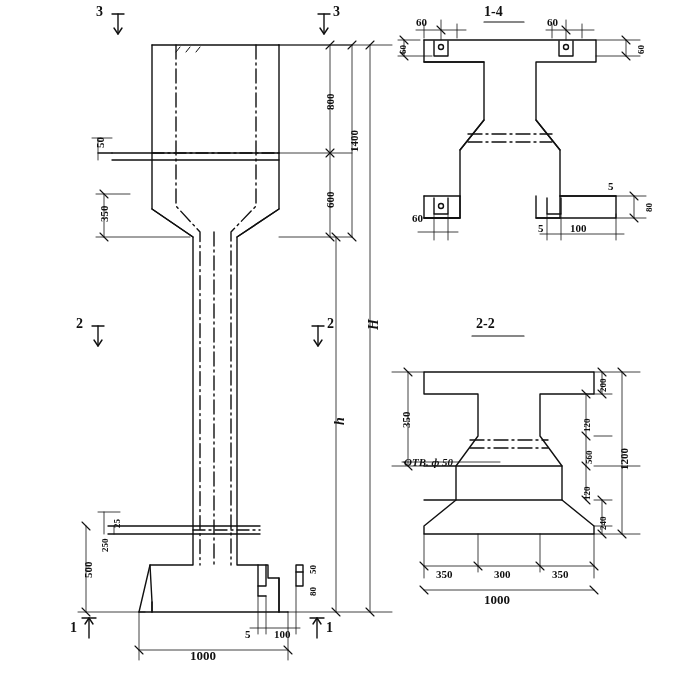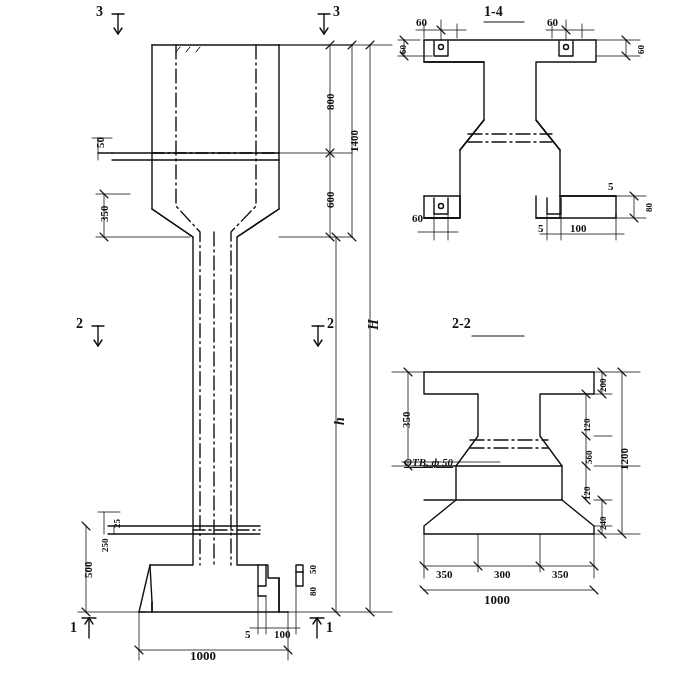--- a/index.html
+++ b/index.html
@@ -217,21 +217,21 @@
         <path d="M420 586 L428 594 M590 586 L598 594"></path>
       </g>
     </g>
 
     <path d="M484 22 L524 22" stroke-width="1.2"></path>
     <path d="M472 336 L524 336" stroke-width="1.2"></path>
   </g>
 </svg>
 
 <div class="lbl big" style="left:484px;top:4px;">1-4</div>
-<div class="lbl big" style="left:452px;top:316px;">2-2</div>
+<div class="lbl big" style="left:476px;top:316px;">2-2</div>
 
 <div class="lbl big" style="left:96px;top:4px;">3</div>
 <div class="lbl big" style="left:333px;top:4px;">3</div>
 <div class="lbl big" style="left:76px;top:316px;">2</div>
 <div class="lbl big" style="left:327px;top:316px;">2</div>
 <div class="lbl big" style="left:70px;top:620px;">1</div>
 <div class="lbl big" style="left:326px;top:620px;">1</div>
 
 <div class="lbl b rot" style="left:324px;top:110px;transform:rotate(-90deg);">800</div>
 <div class="lbl b rot" style="left:348px;top:152px;transform:rotate(-90deg);">1400</div>
@@ -263,15 +263,15 @@
 <div class="lbl b rot" style="left:598px;top:392px;transform:rotate(-90deg);font-size:9px;">200</div>
 <div class="lbl b rot" style="left:582px;top:432px;transform:rotate(-90deg);font-size:9px;">120</div>
 <div class="lbl b rot" style="left:584px;top:464px;transform:rotate(-90deg);font-size:9px;">560</div>
 <div class="lbl b rot" style="left:582px;top:500px;transform:rotate(-90deg);font-size:9px;">120</div>
 <div class="lbl b rot" style="left:598px;top:530px;transform:rotate(-90deg);font-size:9px;">240</div>
 <div class="lbl b rot" style="left:618px;top:470px;transform:rotate(-90deg);">1200</div>
 <div class="lbl b" style="left:436px;top:568px;">350</div>
 <div class="lbl b" style="left:494px;top:568px;">300</div>
 <div class="lbl b" style="left:552px;top:568px;">350</div>
 <div class="lbl b" style="left:484px;top:592px;font-size:13px;">1000</div>
-<div class="lbl b ital" style="left:404px;top:456px;text-decoration:underline;">ОТВ. ф 50</div>
+<div class="lbl b ital" style="left:404px;top:456px;">ОТВ. ф 50</div>
 
 </div>
 
 </body></html>

